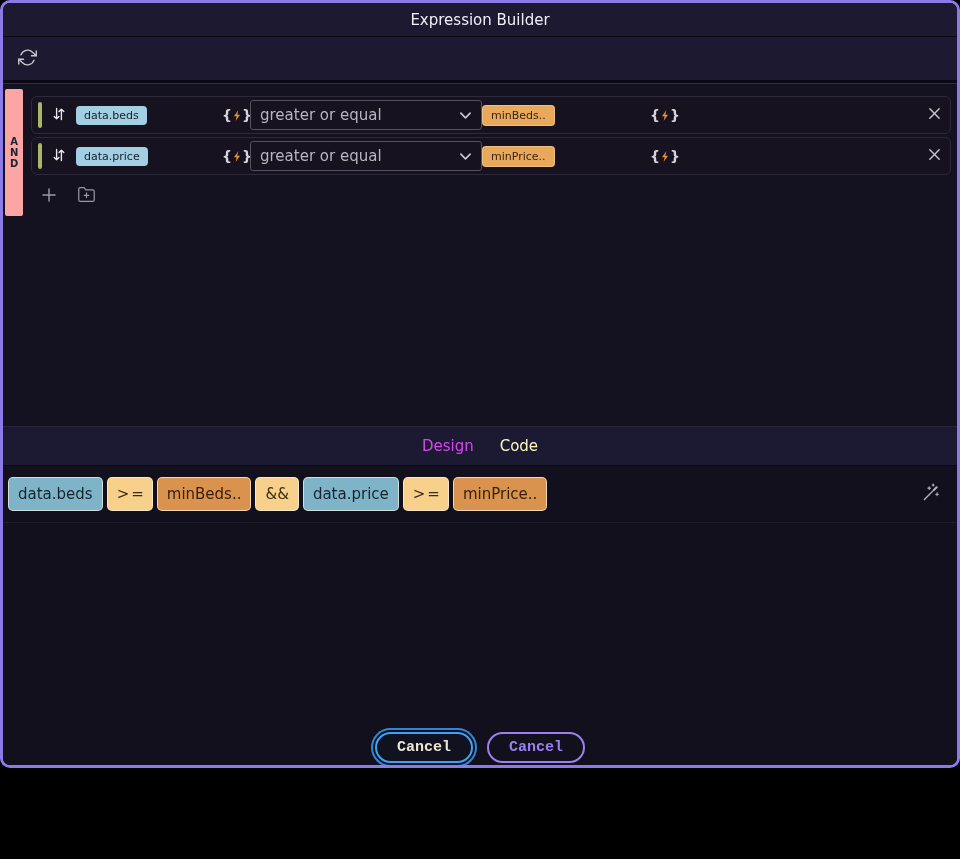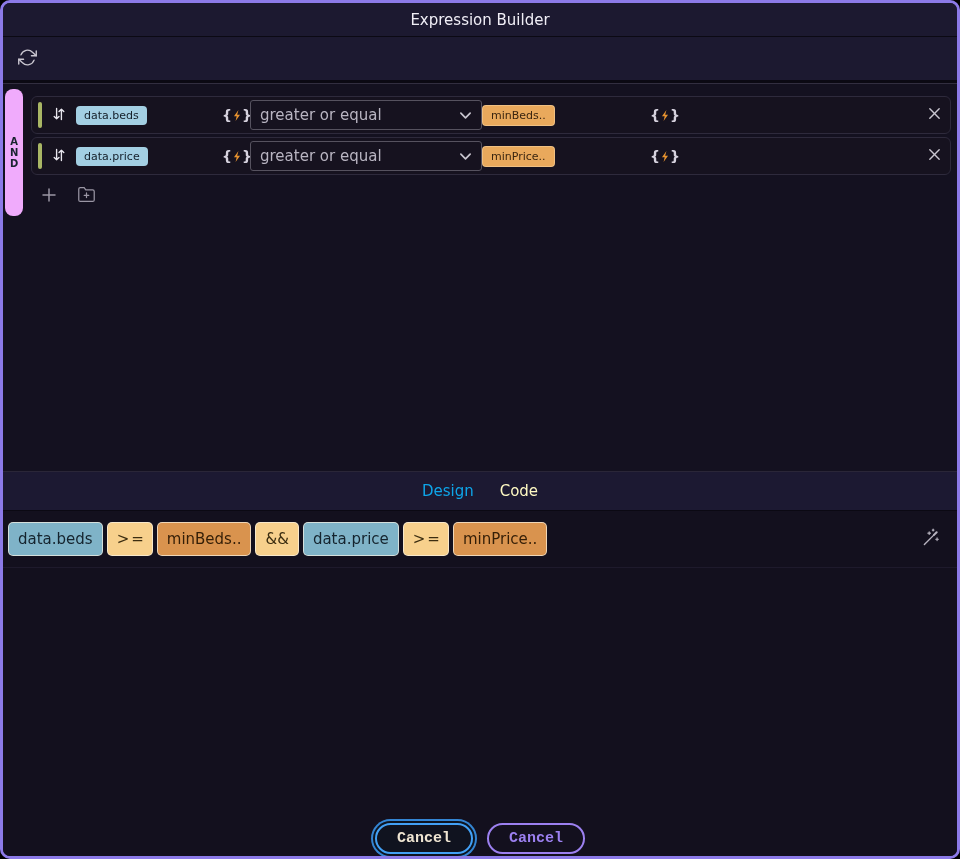--- a/index.html
+++ b/index.html
@@ -1,18 +1,18 @@
 <!DOCTYPE html>
 <html><head>
 <meta charset="utf-8">
 <style>
   * { margin:0; padding:0; box-sizing:border-box; }
   html,body { width:960px; height:859px; background:#000; font-family:"DejaVu Sans", sans-serif; }
   .window {
-    width:960px; height:859px;
+    width:960px; height:768px;
     background:#141120;
     border:3px solid #8c7ae8;
     border-radius:10px;
     display:flex; flex-direction:column;
     overflow:hidden;
   }
   
   .titlebar {
     height:34px; flex:0 0 34px; background:#1c1930;
     display:flex; align-items:center; justify-content:center;
@@ -28,21 +28,21 @@
   .icon-btn { background:none; border:none; cursor:pointer; display:flex; align-items:center; justify-content:center; padding:2px; }
   
   .main {
     flex:1 1 auto; background:#141120;
     border-top:1px solid #322e40;
     padding:5px 6px 0 2px;
     overflow:hidden;
   }
   .group { display:flex; align-items:stretch; }
   .and-strip {
-    flex:0 0 18px; width:18px; background:#f0abfc; border-radius:8px;
+    flex:0 0 18px; width:18px; background:#fca5a5; border-radius:2px;
     display:flex; align-items:center; justify-content:center;
     color:#1a2430; font-size:10px; font-weight:bold;
     cursor:pointer;
   }
   .and-letters { width:8px; word-break:break-all; text-align:center; line-height:11px; }
   .rows { flex:1 1 auto; margin-left:8px; padding-top:7px; display:flex; flex-direction:column; }
   .rule-row {
     height:38px; flex:0 0 38px; margin-bottom:3px;
     background:#16121f; border:1px solid #2e2a3c; border-radius:6px;
     display:grid;
@@ -77,21 +77,21 @@
   .close-btn { background:none; border:none; cursor:pointer; display:flex; align-items:center; justify-content:center; padding:0; justify-self:end; }
   .add-row { display:flex; align-items:center; gap:16px; padding:6px 0 8px 8px; }
   
   .tabbar {
     height:40px; flex:0 0 40px; background:#1c1932;
     border-top:1px solid #2a2638; border-bottom:1px solid #0b0913;
     display:flex; align-items:center; justify-content:center; gap:26px;
     font-size:15px;
   }
   .tab { background:none; border:none; cursor:pointer; font-size:15px; font-family:"DejaVu Sans", sans-serif; }
-  .tab.active { color:#0ea5e9; }
+  .tab.active { color:#d946ef; }
   .tab.inactive { color:#fef9c3; }
   
   .preview {
     height:57px; flex:0 0 57px; background:#13101e;
     display:flex; align-items:center; gap:4px;
     padding:0 16px 0 5px;
     border-bottom:1px solid #1e1a2c;
   }
   .token {
     height:34px; display:flex; align-items:center;

